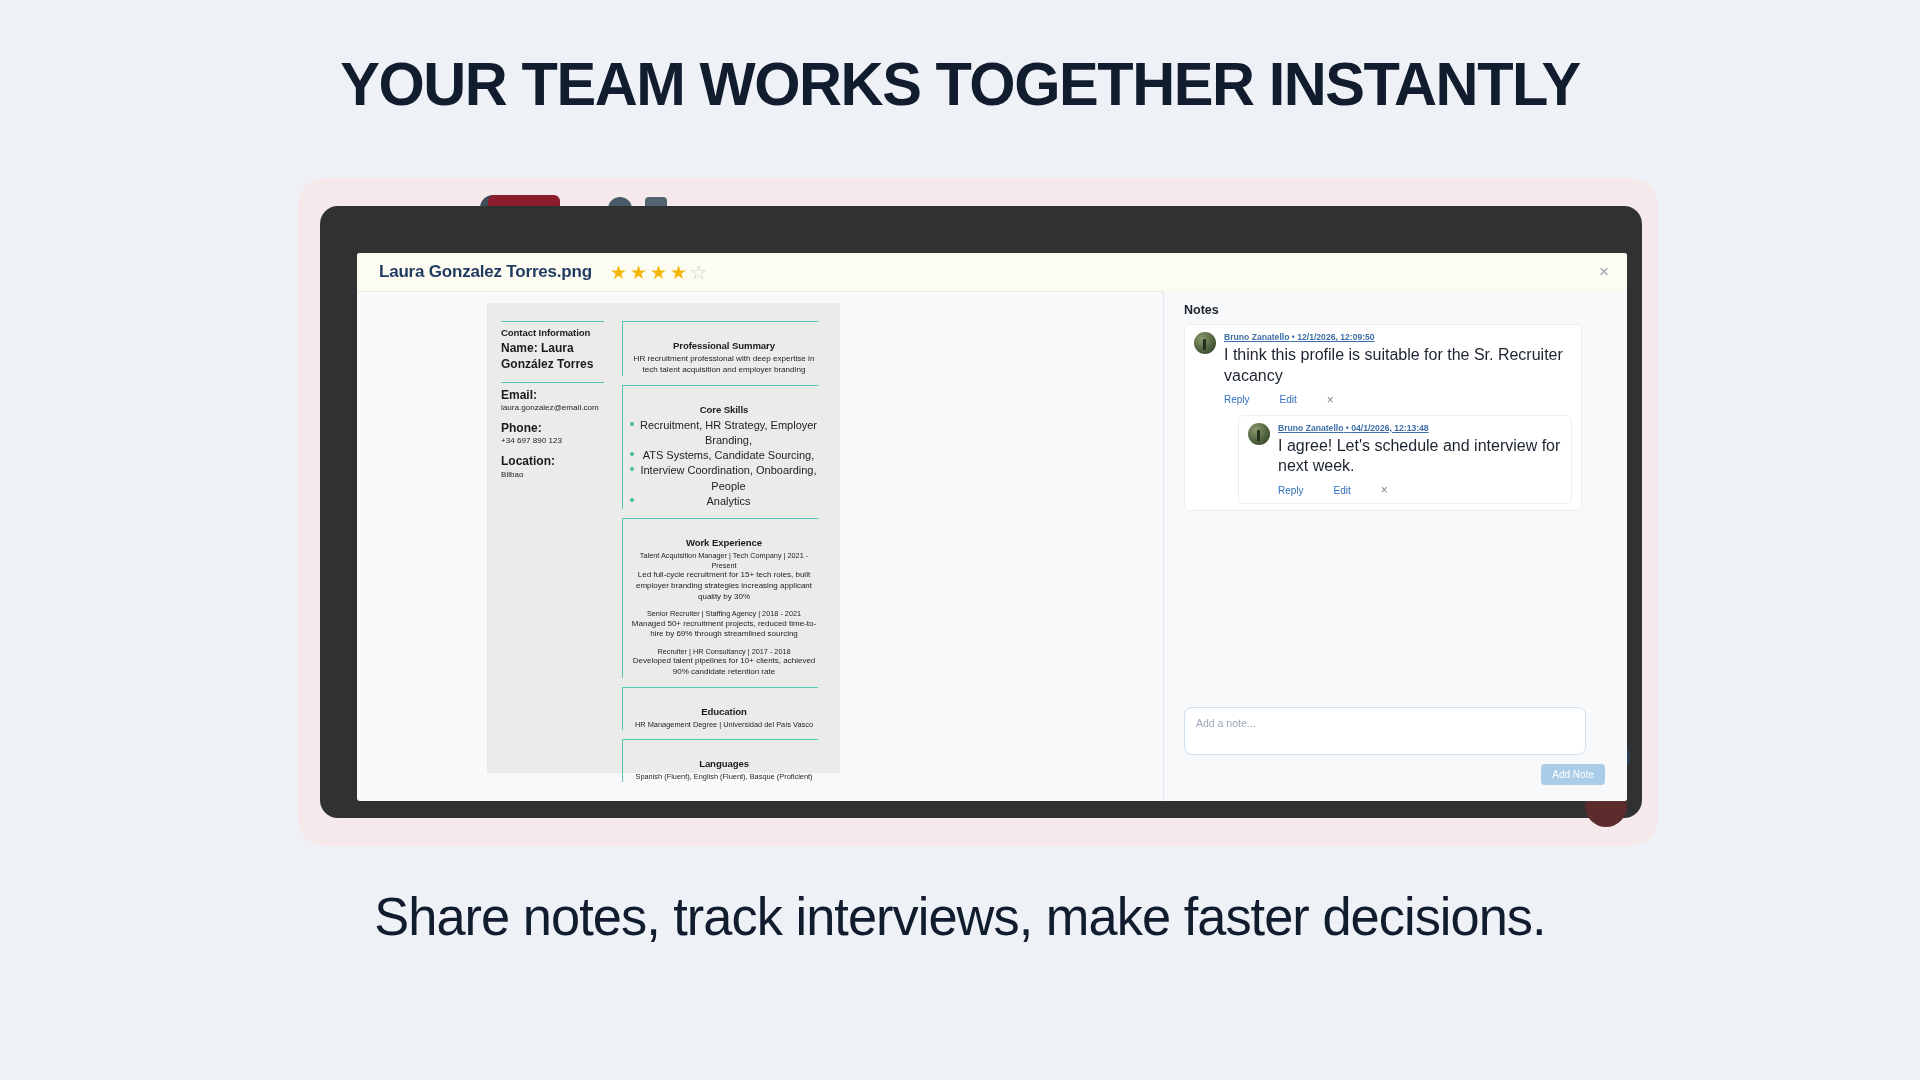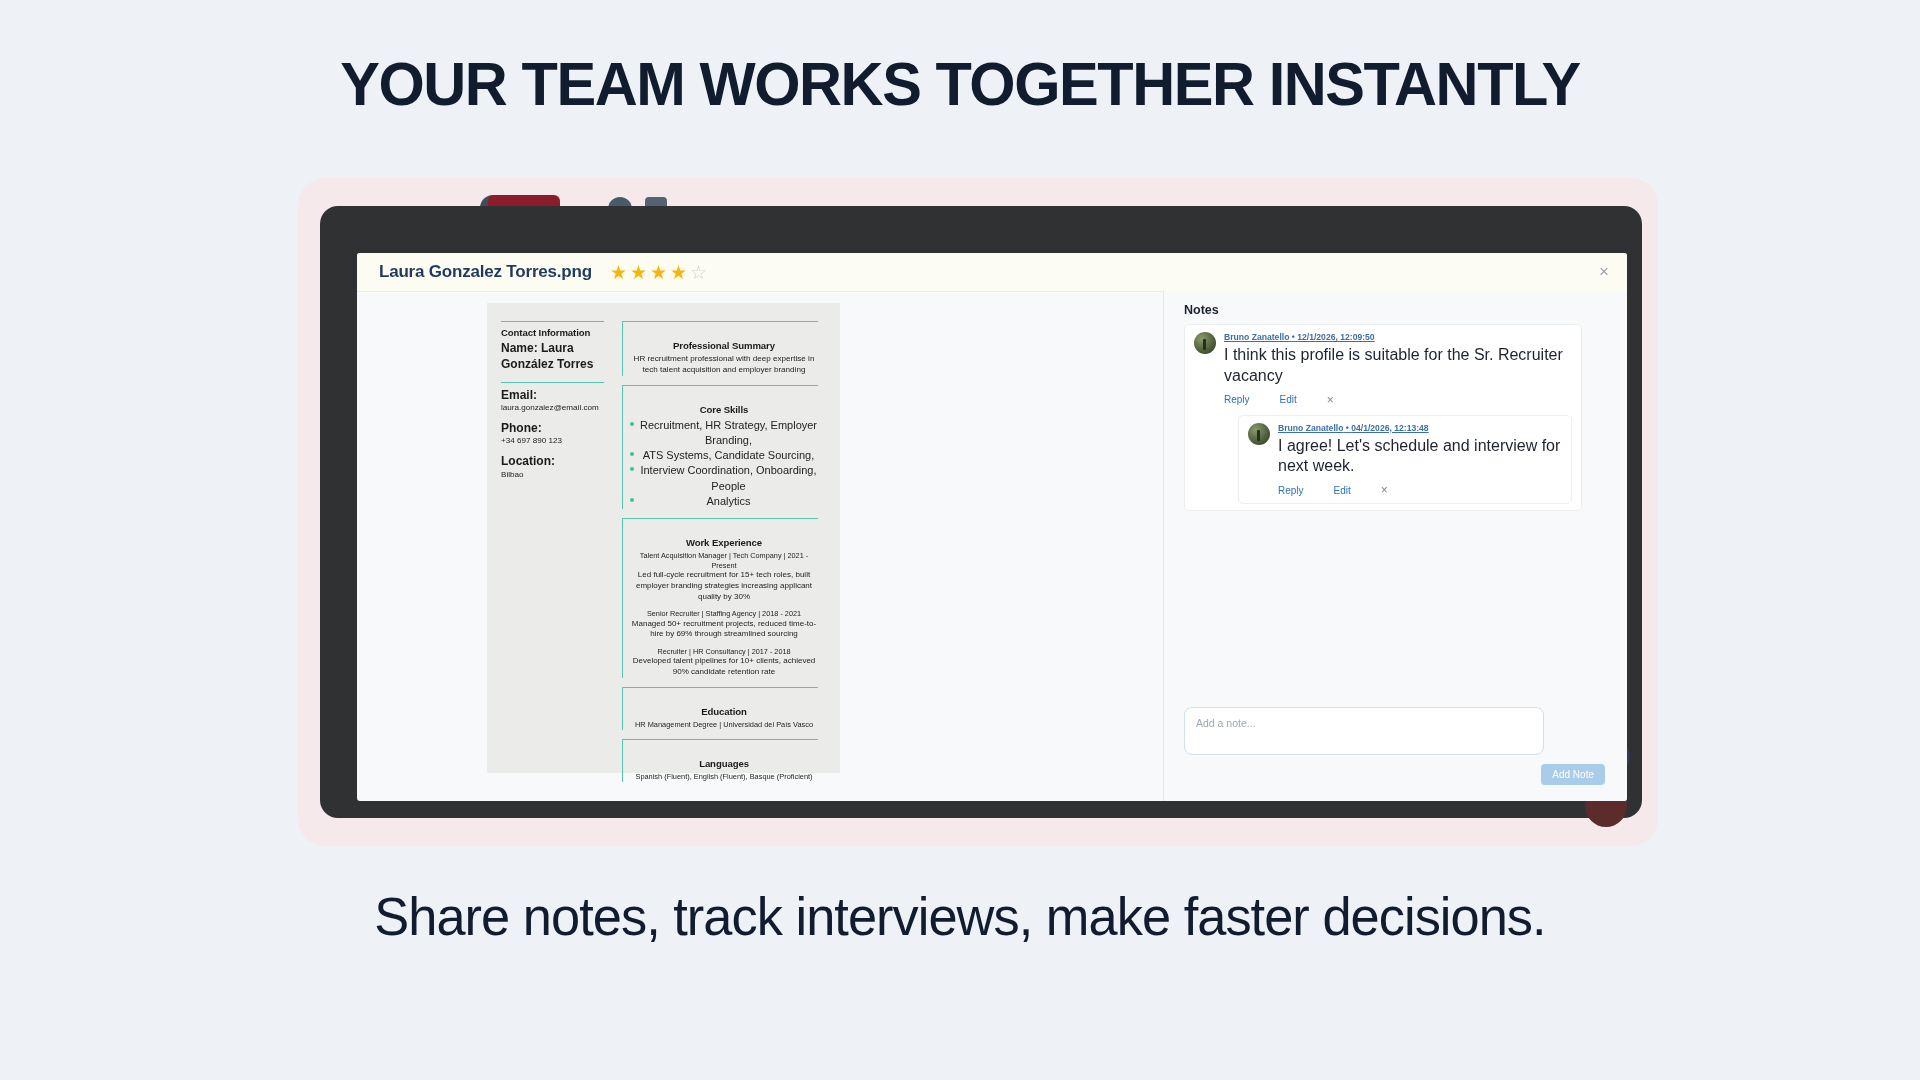--- a/index.html
+++ b/index.html
@@ -109,21 +109,21 @@
   .note-text{font-size:16px;color:#1d2430;line-height:1.3;}
   .note-actions{display:flex;align-items:center;gap:30px;margin-top:6px;margin-left:30px;}
   .act{font-size:10px;color:#2f6fba;cursor:pointer;}
   .act-x{font-size:12px;color:#7b8794;cursor:pointer;}
   .reply-note{
     margin-top:8px;margin-left:44px;width:calc(100% - 44px);
     background:#fff;border:1px solid #eceff2;border-radius:5px;padding:7px 9px 6px 9px;
     box-sizing:border-box;
   }
   .composer{
-    position:absolute;left:20px;bottom:46px;width:360px;height:48px;
+    position:absolute;left:20px;bottom:46px;width:402px;height:48px;
     background:#fff;border:1px solid #cfe0ef;border-radius:8px;box-sizing:border-box;
     padding:9px 11px;font-size:10.5px;color:#9aa7b4;
   }
   .add-note-btn{
     position:absolute;right:22px;bottom:16px;
     background:#a9cde8;color:#ffffff;border:none;border-radius:4px;
     padding:5px 11px;font-size:10px;cursor:pointer;font-family:"Liberation Sans",sans-serif;
   }
   
   .bg-chip{position:absolute;border-radius:6px;}

